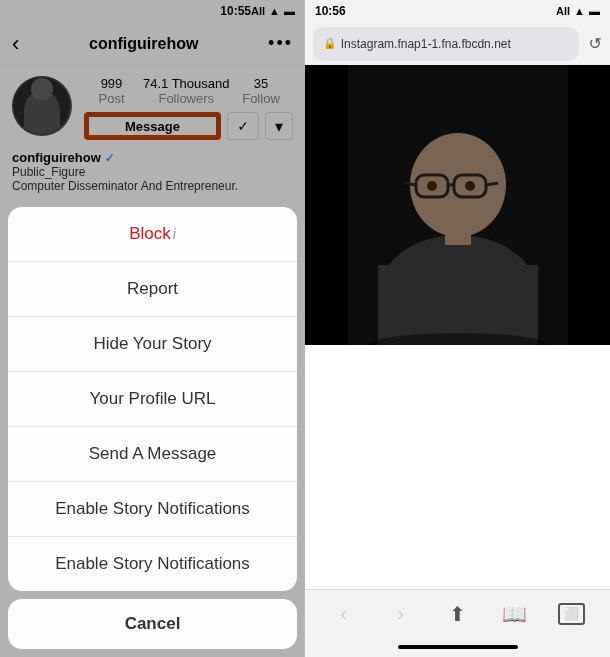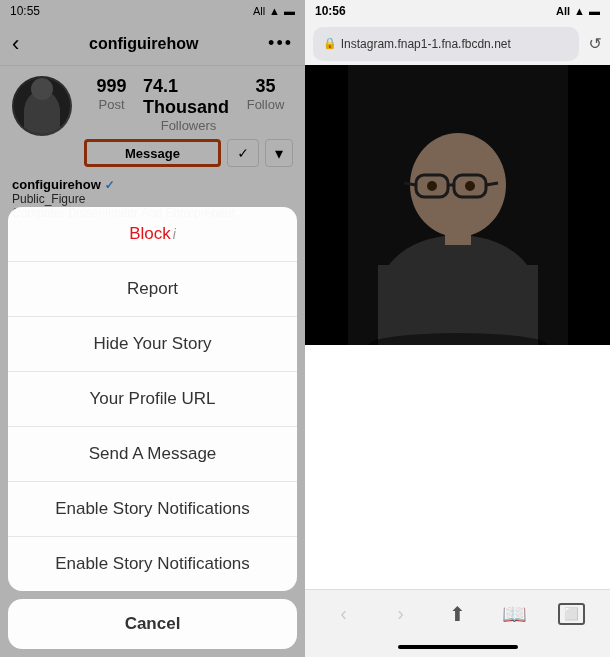--- a/index.html
+++ b/index.html
@@ -19,24 +19,24 @@
       position: relative;
       background: #fff;
       overflow: hidden;
     }
 
     
     .status-bar {
       height: 22px;
       padding: 4px 10px;
       display: flex;
-      justify-content: space-between;
+      justify-content: flex-end;
       align-items: center;
       font-size: 12px;
-      font-weight: 400;
+      font-weight: 700;
     }
     .status-bar-right { display: flex; gap: 4px; align-items: center; font-size: 11px; }
 
     
     .nav-bar {
       height: 44px;
       display: flex;
       align-items: center;
       justify-content: space-between;
       padding: 0 12px;
@@ -99,32 +99,32 @@
       display: flex;
       gap: 4px;
       margin-bottom: 6px;
     }
     .stat-item {
       display: flex;
       flex-direction: column;
       align-items: center;
       min-width: 55px;
     }
-    .stat-value { font-size: 18px; font-weight: 700; }
+    .stat-value { font-size: 13px; font-weight: 400; }
     .stat-label { font-size: 13px; color: #888; }
 
     .profile-actions {
       display: flex;
       gap: 6px;
       margin-top: 4px;
     }
     .btn-message {
       flex: 1;
       height: 28px;
-      border: 3px solid #c2410c;
+      border: 5px solid #c2410c;
       border-radius: 4px;
       background: #fff;
       font-size: 13px;
       font-weight: 600;
       display: flex;
       align-items: center;
       justify-content: center;
     }
     .btn-follow {
       width: 32px;

